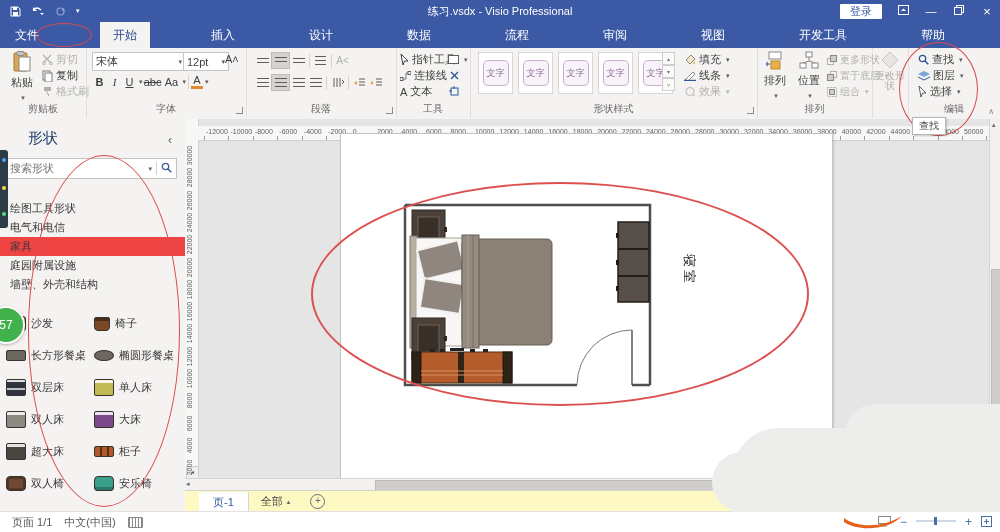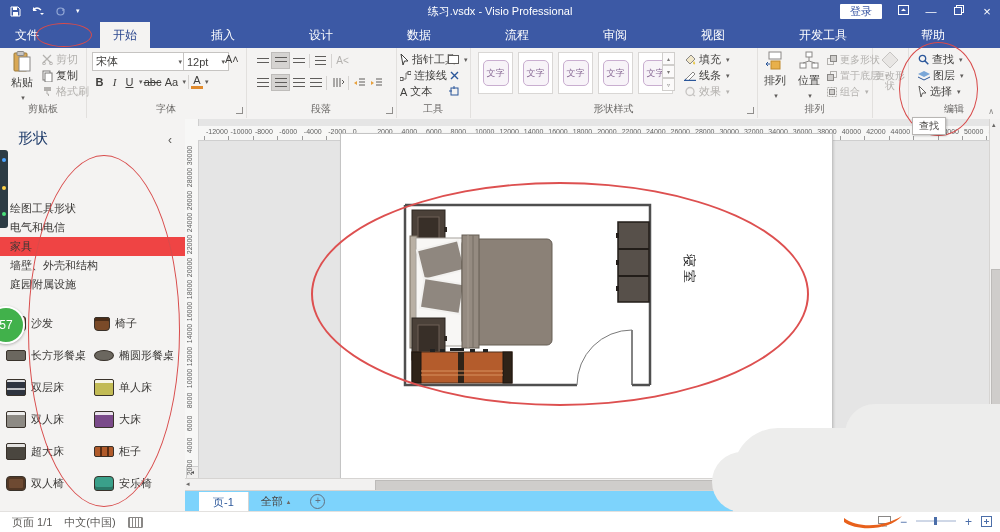--- a/index.html
+++ b/index.html
@@ -36,21 +36,21 @@
   .fmtbtn{font-size:11px;color:#3f3e3c;width:15px;text-align:center;}
   .pg-icon{width:12px;height:9px;background:repeating-linear-gradient(to bottom,#5f5d5b 0 1px,transparent 1px 4px);}
   .pg-btn{width:17px;height:15px;display:flex;align-items:center;justify-content:center;}
   .pg-btn.pressed{background:#d5d3d1;border:1px solid #bebcba;}
   .vsep{width:1px;height:14px;background:#d5d3d1;margin:0 2px;}
   .swatch{width:33px;height:40px;background:#fff;border:1px solid #d9d7d5;display:flex;align-items:center;justify-content:center;}
   .swatch-inner{width:24px;height:24px;border:1px solid #c9aed0;border-radius:5px;background:#f7f3f8;color:#8a6b96;font-size:9px;display:flex;align-items:center;justify-content:center;}
   .scrollcol button{display:block;width:13px;height:13px;border:1px solid #d0cecc;background:#fbfafa;font-size:6px;color:#7a7876;padding:0;margin:0 0 0 0;}
   
   #sidebar{left:0;top:119px;width:185px;height:413px;background:#f4f3f2;border-right:1px solid #d7d5d3;}
-  #shapes-title{left:18px;top:10px;font-size:15px;color:#24406e;}
+  #shapes-title{left:28px;top:10px;font-size:15px;color:#24406e;}
   #panel-collapse{left:168px;top:14px;font-size:12px;color:#5a5856;}
   #shape-search{left:5px;top:39px;width:162px;height:19px;background:#fff;border:1px solid #c6c4c2;display:flex;align-items:center;font-size:11px;color:#767472;padding:0 4px;}
   #cat-list{left:0;top:80px;width:185px;}
   .cat{font-size:11px;color:#3a3836;padding:3px 0 3px 10px;line-height:13px;white-space:nowrap;}
   .cat.sel{background:#ef4444;}
   #stencil-grid{left:6px;top:196px;width:178px;display:grid;grid-template-columns:88px 88px;row-gap:15px;}
   .stencil-item{display:flex;align-items:center;gap:5px;height:17px;}
   .st-label{font-size:11px;color:#3a3836;white-space:nowrap;}
   .st-icon{width:20px;height:15px;border:1px solid #39322b;border-radius:2px;flex:none;box-sizing:border-box;}
   .sofa-icon{border-radius:3px;box-shadow:inset 0 0 0 2px rgba(255,255,255,.18);}
@@ -76,21 +76,21 @@
   #floorplan{left:155px;top:14px;}
   #room-ellipse{left:126px;top:63px;width:494px;height:220px;border:2px solid #dd5050;border-radius:50%;}
   
   #h-scroll{left:0;top:359px;width:815px;height:12px;background:#f2f1f0;border-top:1px solid #d6d4d2;}
   #h-thumb{left:190px;top:1px;width:350px;height:10px;background:#cfcdcb;border:1px solid #bdbbb9;}
   #h-left-arrow{left:1px;top:1px;font-size:7px;color:#6a6866;}
   #v-scroll{left:804px;top:0px;width:11px;height:359px;background:#f2f1f0;border-left:1px solid #d6d4d2;}
   #v-thumb{left:1px;top:150px;width:9px;height:145px;background:#cfcdcb;border:1px solid #bdbbb9;}
   #v-up-arrow{left:2px;top:2px;font-size:7px;color:#6a6866;}
   
-  #pagebar{left:0;top:371px;width:815px;height:21px;background:#7dd3fc;border-top:1px solid #d6d4d2;display:flex;align-items:center;font-size:11px;}
+  #pagebar{left:0;top:371px;width:815px;height:21px;background:#fef9c3;border-top:1px solid #d6d4d2;display:flex;align-items:center;font-size:11px;}
   #page-tab{color:#2b579a;padding:0 14px;border-right:1px solid #d6d4d2;height:20px;line-height:20px;background:#fff;}
   #all-pages{color:#4a4846;padding:0 12px;display:flex;gap:4px;align-items:center;}
   #add-page{width:13px;height:13px;border:1px solid #63707f;border-radius:50%;color:#63707f;font-size:10px;line-height:12px;text-align:center;margin-left:8px;}
   
   #statusbar{left:0;top:511px;width:1000px;height:21px;background:#fff;border-top:1px solid #e3e1df;display:flex;align-items:center;font-size:11px;color:#5a5856;}
   #statusbar .sb-item{margin-left:12px;}
   #kbd-icon{width:13px;height:9px;border:1px solid #8a8886;border-radius:1px;margin-left:12px;
      background:repeating-linear-gradient(to right,#8a8886 0 1px,transparent 1px 3px);}
   #sb-right{position:absolute;right:8px;top:3px;display:flex;align-items:center;gap:9px;}
   
@@ -466,26 +466,35 @@
         <span class="dd">▾</span>
     </div>
     <div class="glabel">编辑</div>
     <span class="abs" style="right:6px;bottom:2px;font-size:8px;color:#8a8886;">∧</span>
   </div>
 </div>
 
 <div id="sidebar" class="abs">
   <div id="shapes-title" class="abs">形状</div>
   <div id="panel-collapse" class="abs">‹</div>
+  <div id="shape-search" class="abs">
+    <span style="flex:1;">搜索形状</span>
+    <span class="dd">▾</span>
+    <span style="width:1px;height:13px;background:#d5d3d1;margin:0 4px;"></span>
+    <span><svg width="11" height="11" viewBox="0 0 11 11">
+          <circle cx="4.5" cy="4.5" r="3.2" fill="none" stroke="#3f5d8c" stroke-width="1.3"></circle>
+          <path d="M7 7l3.3 3.3" stroke="#3f5d8c" stroke-width="1.5"></path>
+        </svg></span>
+  </div>
   <div id="cat-list" class="abs">
       <div class="cat">绘图工具形状</div>
       <div class="cat">电气和电信</div>
       <div class="cat sel">家具</div>
+      <div class="cat">庭园附属设施</div>
       <div class="cat">墙壁、外壳和结构</div>
-      <div class="cat">庭园附属设施</div>
     </div>
   <div id="stencil-grid" class="abs">
       <div class="stencil-item">
         <span class="st-icon sofa-icon" style="background-color: rgb(138, 75, 46);"></span>
         <span class="st-label">沙发</span>
       </div>
       <div class="stencil-item">
         <span class="st-icon chair-icon" style="background-color: rgb(122, 74, 40);"></span>
         <span class="st-label">椅子</span>
       </div>

